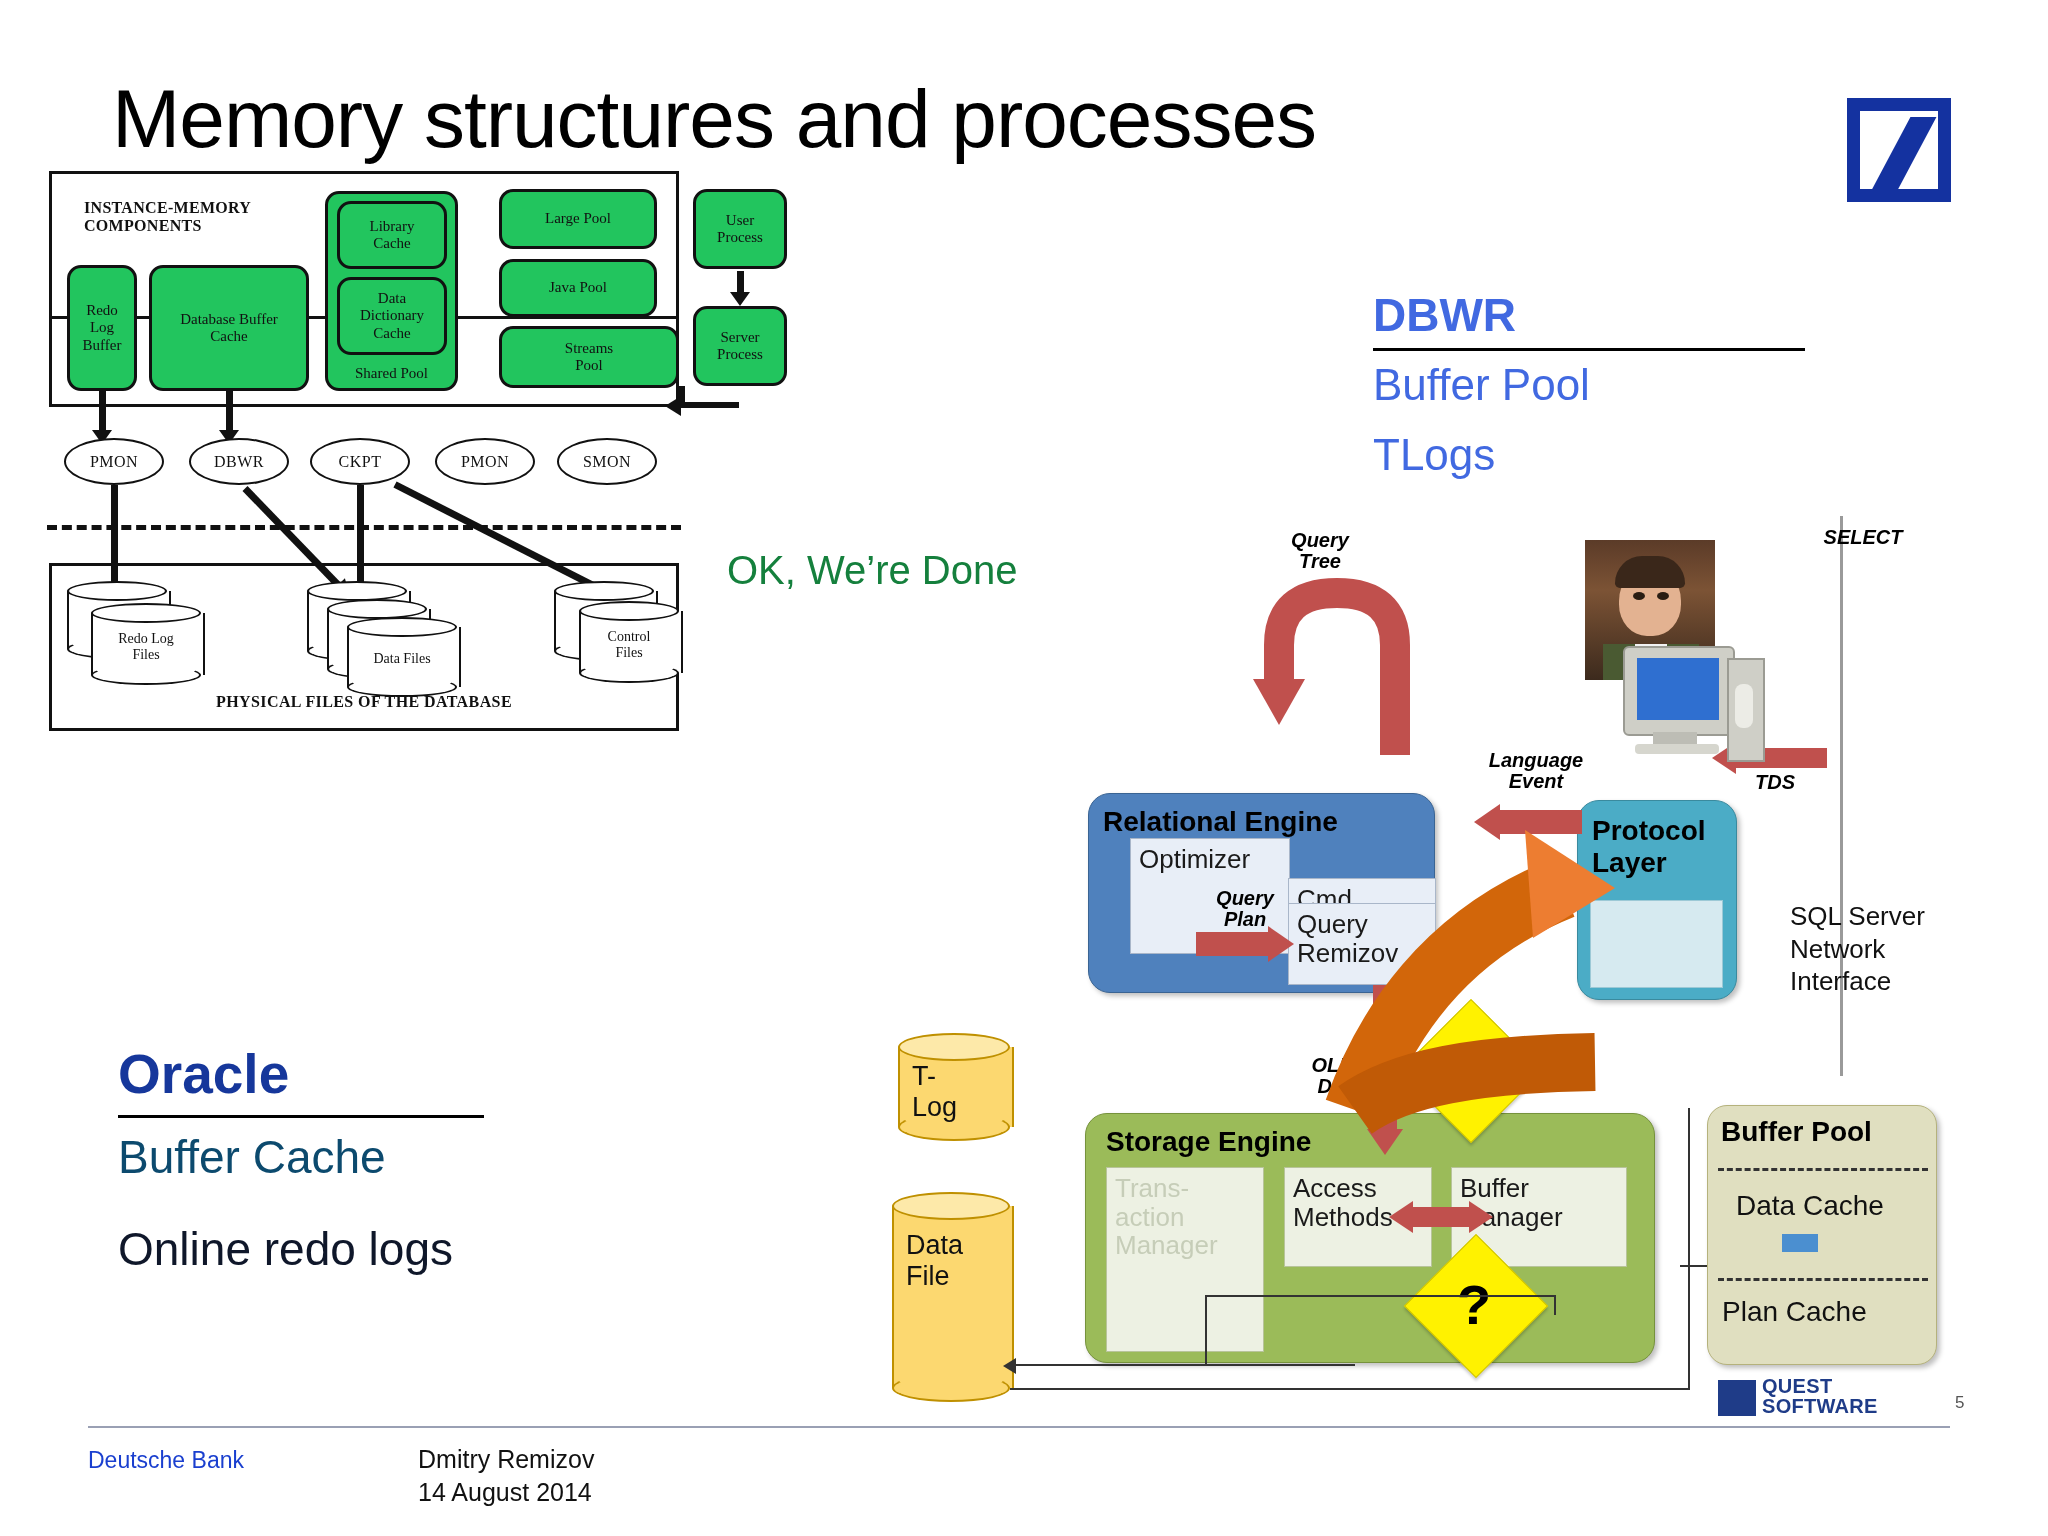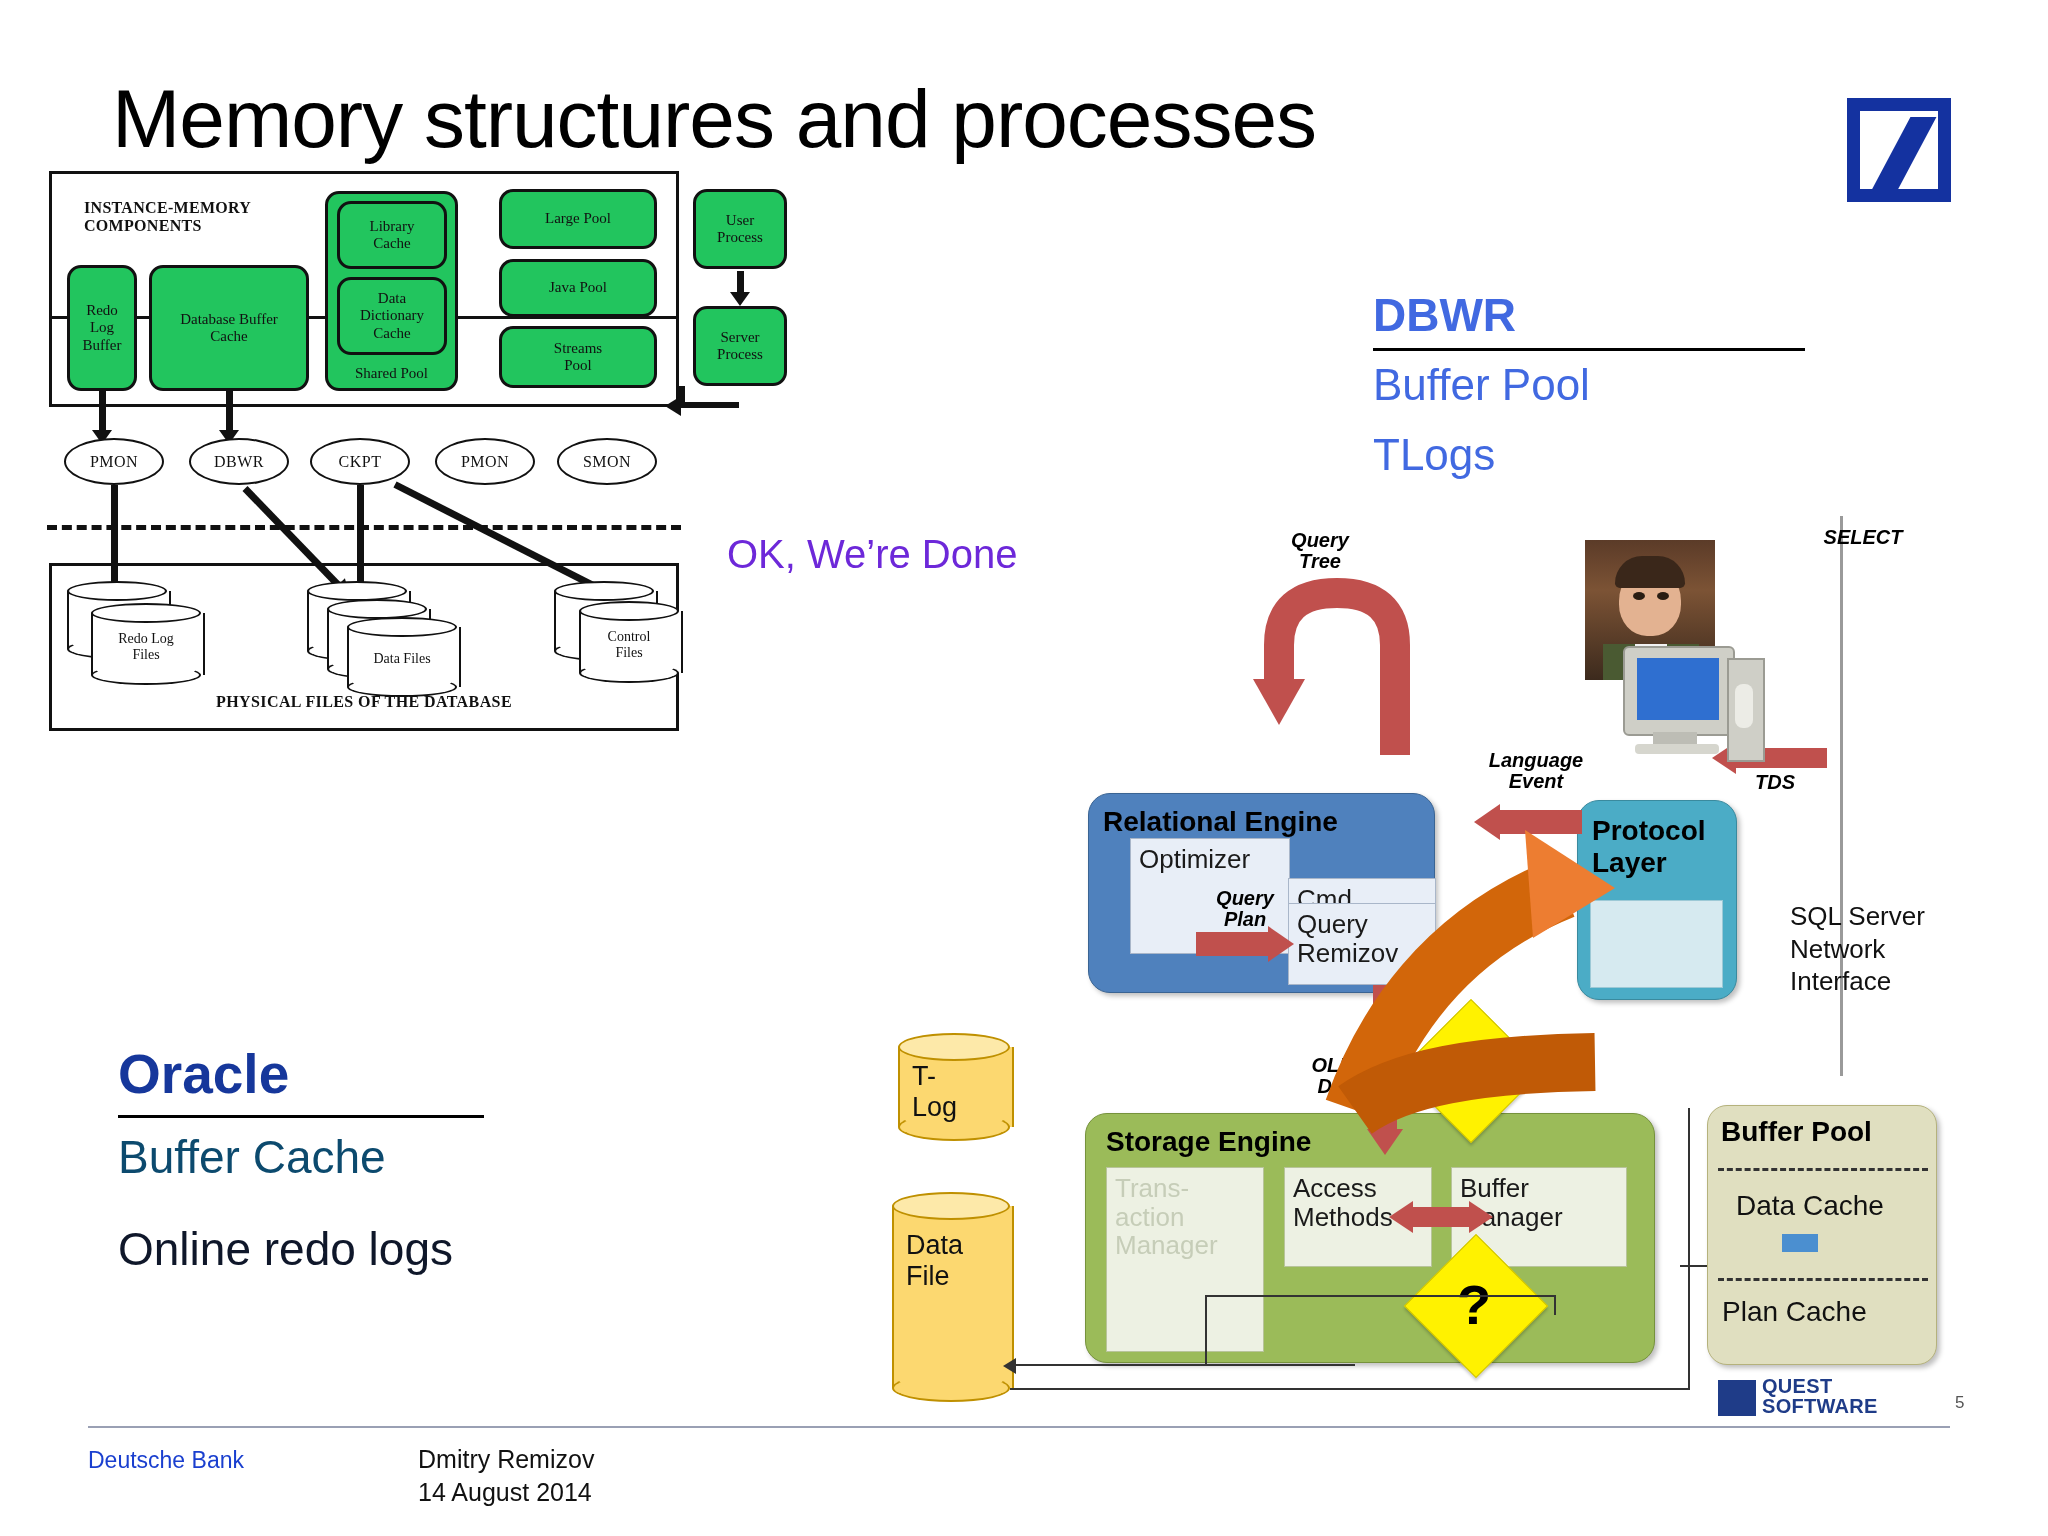--- a/index.html
+++ b/index.html
@@ -57,21 +57,21 @@
   #oracle-rule{left:118px;top:1115px;width:366px;}
   #oracle-l1{left:118px;top:1130px;font-size:46px;color:#0c4a6e;}
   #oracle-l2{left:118px;top:1215px;font-size:46px;color:#0f172a;margin-top:7px;}
 
   #mssql-head{left:1373px;top:288px;font-size:46px;color:#4169E1;}
   #mssql-rule{left:1373px;top:348px;width:432px;}
   #mssql-l1{left:1373px;top:360px;font-size:44px;color:#4169E1;}
   #mssql-l2{left:1373px;top:430px;font-size:44px;color:#4169E1;}
   #qs-frame{position:absolute;left:1840px;top:516px;width:3px;height:560px;background:#9a9a9a;}
 
-  .okdone{position:absolute;left:727px;top:532px;font-size:40px;color:#6d28d9;white-space:nowrap;}
+  .okdone{position:absolute;left:727px;top:548px;font-size:40px;color:#15803d;white-space:nowrap;}
 
   .itag{position:absolute;font-weight:bold;font-style:italic;font-size:20px;color:#000;
         line-height:1.05;text-align:center;}
 
   .panel{position:absolute;border-radius:22px;box-sizing:border-box;
          box-shadow:3px 3px 5px rgba(0,0,0,.25);}
   .panel .ptitle{position:absolute;font-weight:bold;color:#000;}
   .subbox{position:absolute;background:#E8EEF7;border:1px solid #A9B6C9;box-sizing:border-box;
           font-size:26px;color:#1a1a1a;line-height:1.1;padding:6px 8px;}
   .subbox.green{background:#EDF1E3;border:1px solid #B8C49A;}
@@ -169,21 +169,21 @@
       <div>Cache</div>
     </div>
   </div>
 
   <div class="ob rrect" style="left:450px;top:18px;width:158px;height:60px;">
     <div>Large Pool</div>
   </div>
   <div class="ob rrect" style="left:450px;top:88px;width:158px;height:58px;">
     <div>Java Pool</div>
   </div>
-  <div class="ob rrect" style="left:450px;top:155px;width:158px;height:62px;">
+  <div class="ob rrect" style="left:450px;top:155px;width:180px;height:62px;">
     <div>
       <div>Streams</div>
       <div>Pool</div>
     </div>
   </div>
 
   <div class="arrow-v" style="left:50px;top:220px;height:40px;"></div>
   <div class="arrow-v" style="left:177px;top:220px;height:40px;"></div>
 
   <div class="ob oval" style="left:15px;top:267px;width:100px;height:47px;">

